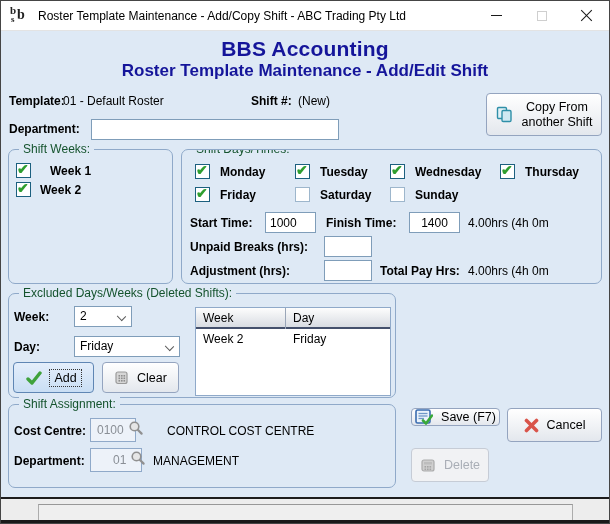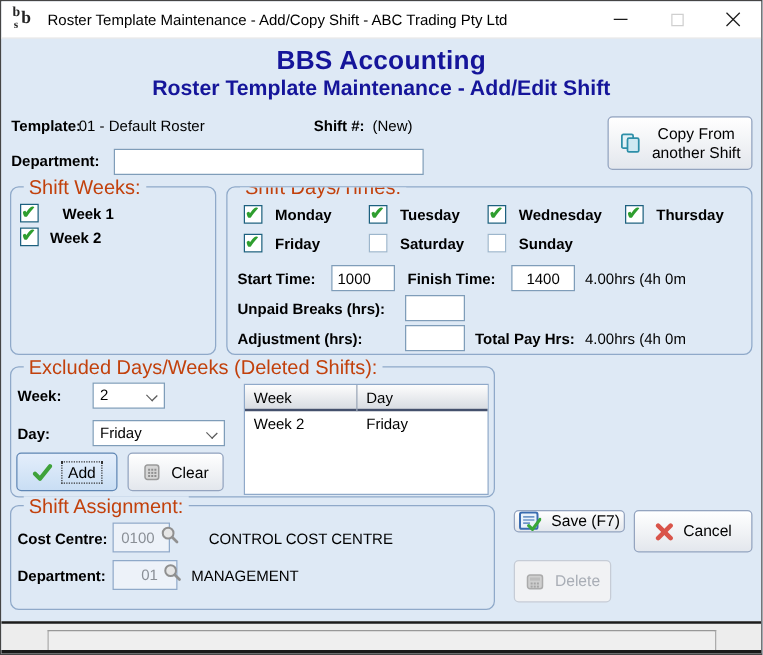--- a/index.html
+++ b/index.html
@@ -32,21 +32,21 @@
     font-size:21px; font-weight:bold; color:#15159a; letter-spacing:0.2px;}
   .h2{ position:absolute; top:30px; left:0; right:0; text-align:center;
     font-size:17px; font-weight:bold; color:#15159a;}
   .lbl{ position:absolute; font-size:12px; font-weight:bold; color:#000; white-space:nowrap;}
   .val{ position:absolute; font-size:12px; color:#000; white-space:nowrap;}
   .tin{ position:absolute; border:1px solid #7f9db9; background:#fff; font:12px "Liberation Sans",sans-serif;
     padding:1px 4px; color:#000; outline:none;}
   
   .group{ position:absolute; border:1px solid #8fa9c9; border-radius:7px; }
   .legend{ position:absolute; top:-8px; left:10px; background:#dee9f5; padding:0 4px;
-    font-size:16px; color:#c2410c; white-space:nowrap;}
+    font-size:12px; color:#14532d; white-space:nowrap;}
   
   .cb{ position:absolute; width:15px; height:15px; background:#fff; border:1px solid #9db6cc;}
   .cb.checked{ border-color:#1c607f;}
   .cb.checked::after{ content:"✔"; position:absolute; left:0px; top:-3px;
     font-size:14px; font-weight:bold; color:#2f9e2f;}
   
   .sel{ position:absolute; background:#fff; border:1px solid #7f9db9; font-size:12px; color:#000;
     padding:2px 20px 2px 5px; height:21px;}
   .chev{ position:absolute; right:6px; top:6px; width:7px; height:7px;
     border-right:1.5px solid #5a5a5a; border-bottom:1.5px solid #5a5a5a; transform:rotate(45deg) scale(1,0.9);}

